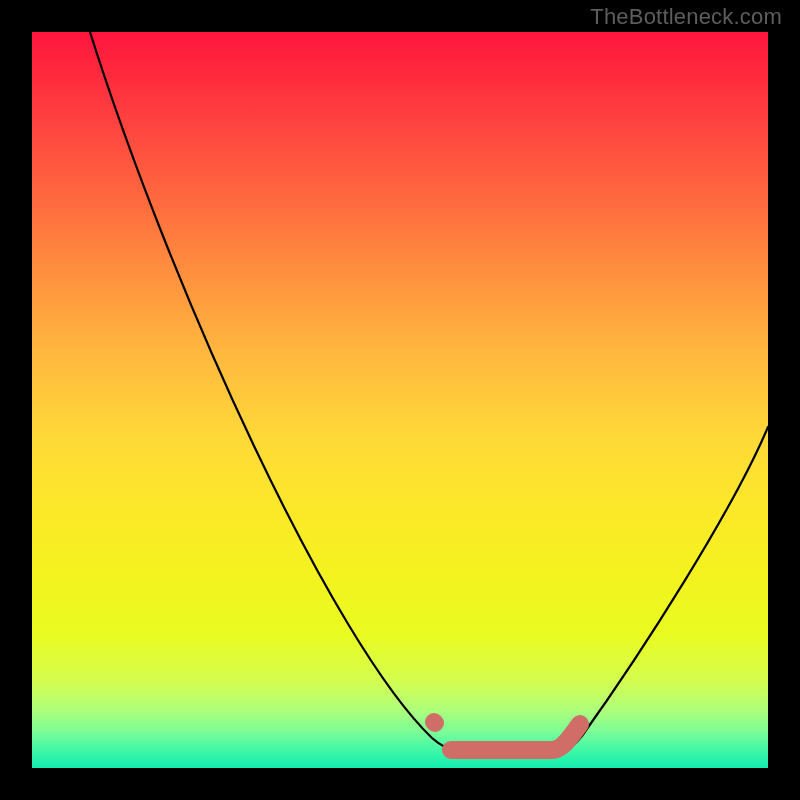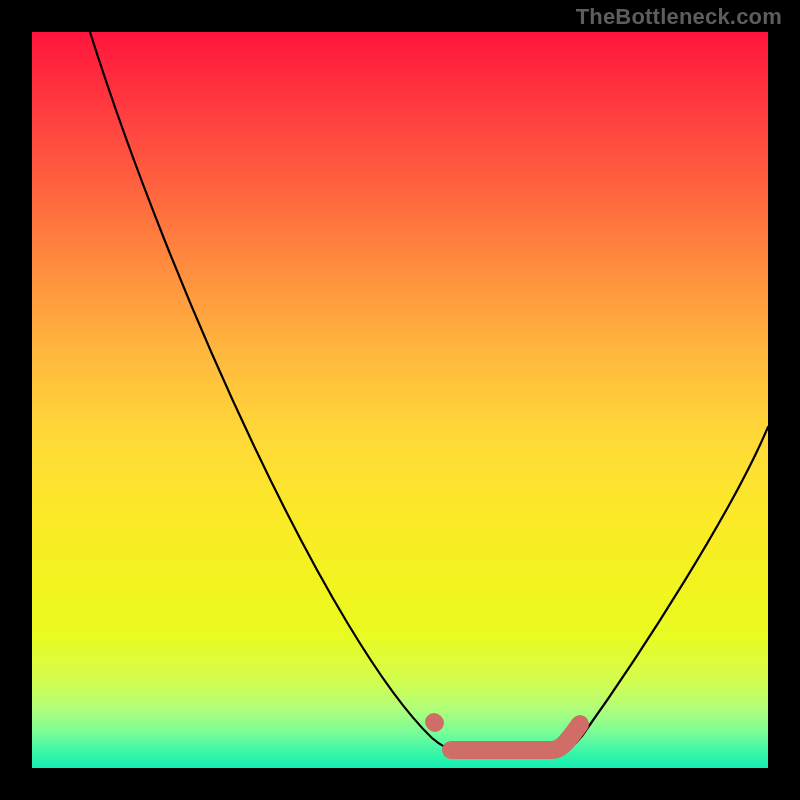--- a/index.html
+++ b/index.html
@@ -16,21 +16,21 @@
     width: 800px;
     height: 800px;
     background: #000;
   }
   .watermark {
     position: absolute;
     top: 4px;
     right: 18px;
     color: #5d5d5d;
     font-size: 22px;
-    font-weight: 700;
+    font-weight: 400;
     letter-spacing: 0.2px;
     z-index: 10;
     user-select: none;
   }
   .plot-area {
     position: absolute;
     left: 32px;
     top: 32px;
     width: 736px;
     height: 736px;

